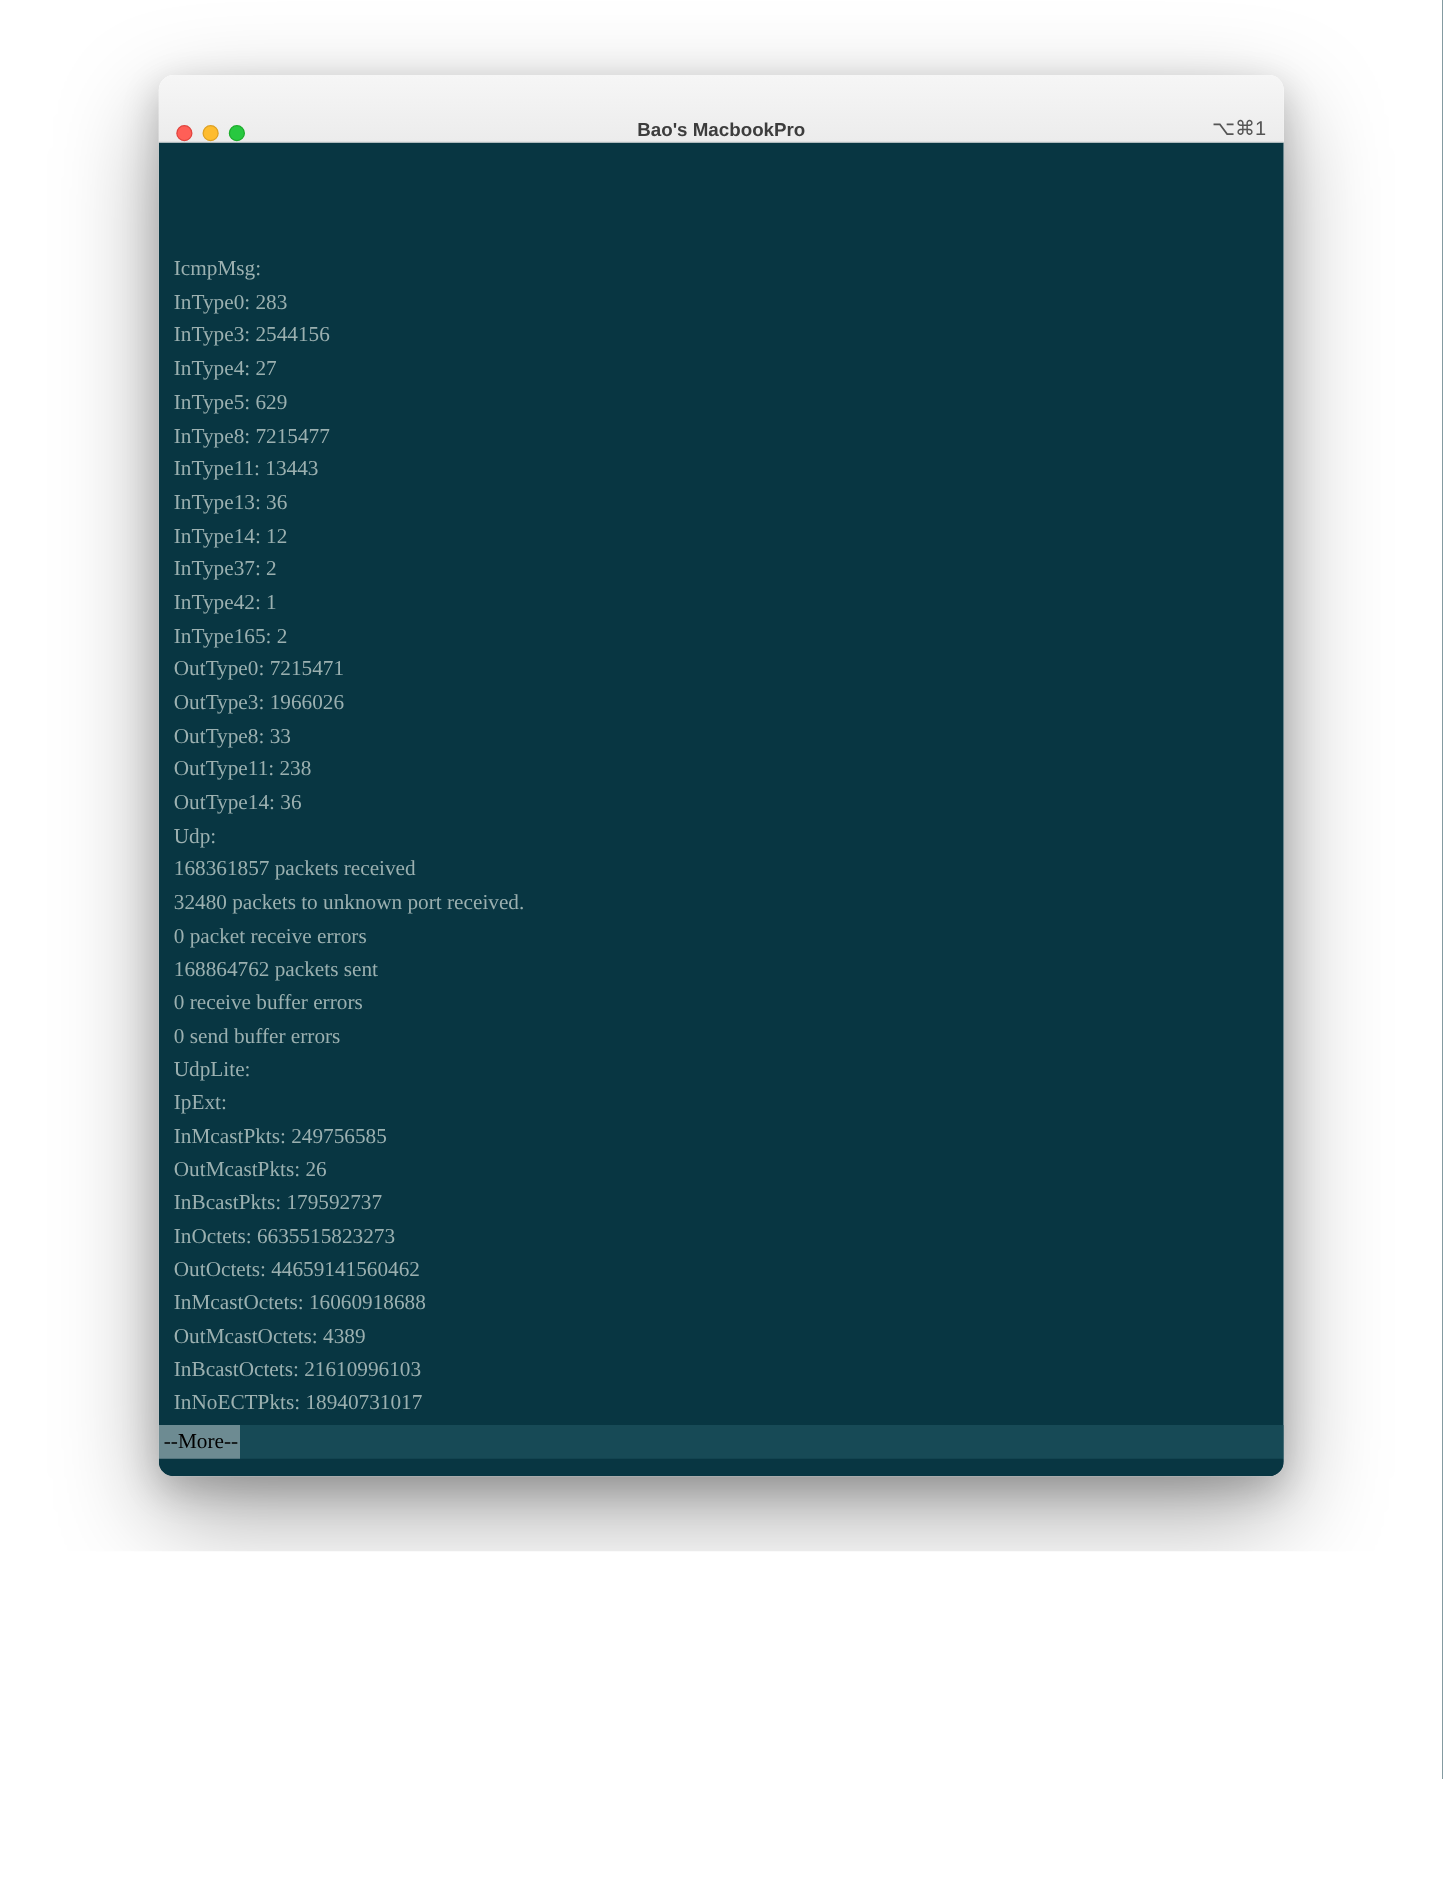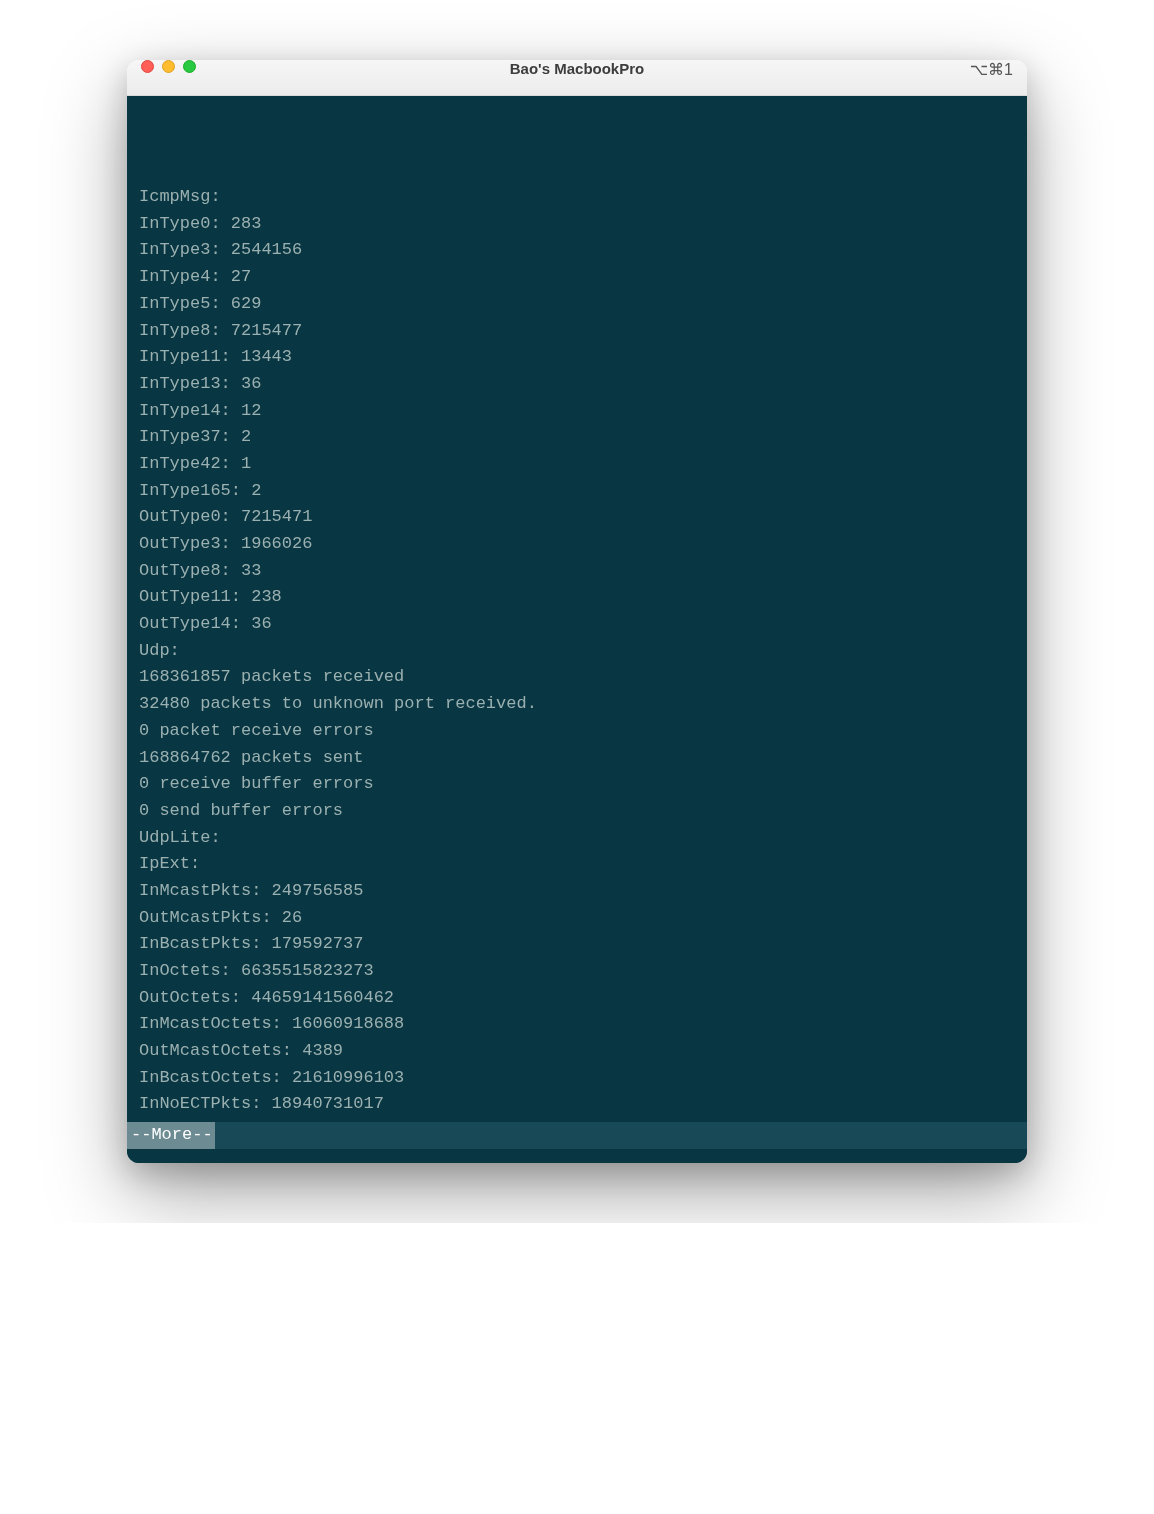--- a/index.html
+++ b/index.html
@@ -16,25 +16,25 @@
       font-family: -apple-system, BlinkMacSystemFont, "Segoe UI", sans-serif;
     }
     .window {
       width: 900px;
       border-radius: 12px;
       overflow: hidden;
       box-shadow: 0 30px 80px rgba(0,0,0,0.35), 0 10px 30px rgba(0,0,0,0.2);
       background: #fff;
     }
     .titlebar {
-      height: 36px;
+      height: 54px;
       background: linear-gradient(#f6f6f6, #ececec);
       border-bottom: 1px solid #d9d9d9;
       display: flex;
-      align-items: flex-start;
+      align-items: flex-end;
       padding: 0 14px;
       position: relative;
     }
     .traffic-lights {
       display: flex;
       gap: 8px;
     }
     .light {
       width: 13px;
       height: 13px;
@@ -55,40 +55,40 @@
       margin-left: auto;
       color: #555;
       font-size: 16px;
       display: flex;
       align-items: center;
       gap: 2px;
     }
     .terminal {
       background: #083642;
       color: #9bb0b0;
-      font-family: Liberation Mono, monospace;
+      font-family: Liberation Serif, serif;
       font-size: 17px;
       line-height: 1.57;
       padding: 8px 0 0 0;
       min-height: 1000px;
       white-space: pre;
       overflow: hidden;
     }
     .line {
       padding: 0 12px;
     }
     .indent {
     }
     .more-bar {
       margin-top: 4px;
       display: flex;
     }
     .more-text {
       background: #6d8b92;
-      color: #ffffff;
+      color: #000000;
       padding: 0 2px 0 4px;
     }
     .more-rest {
       background: #174a56;
       flex: 1;
       height: 1.57em;
     }
     .bottom-pad {
       height: 14px;
       background: #083642;

